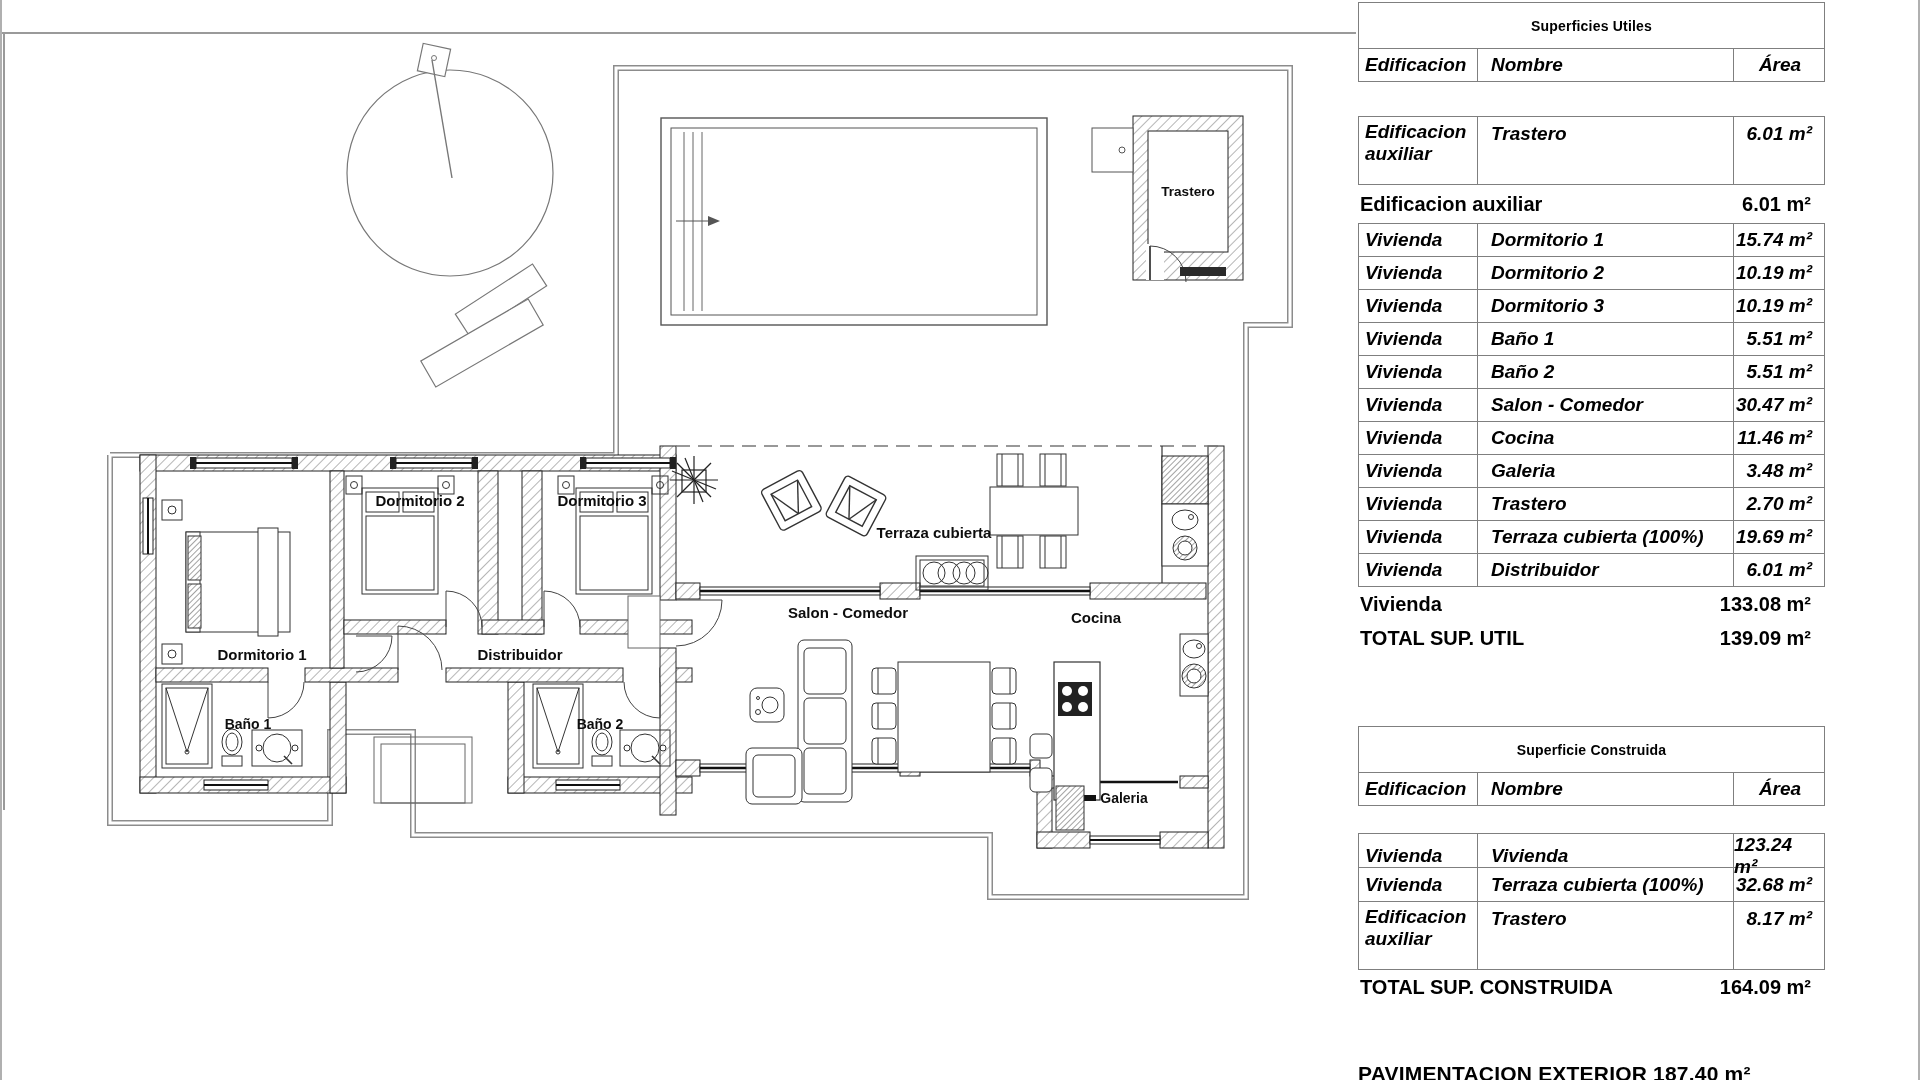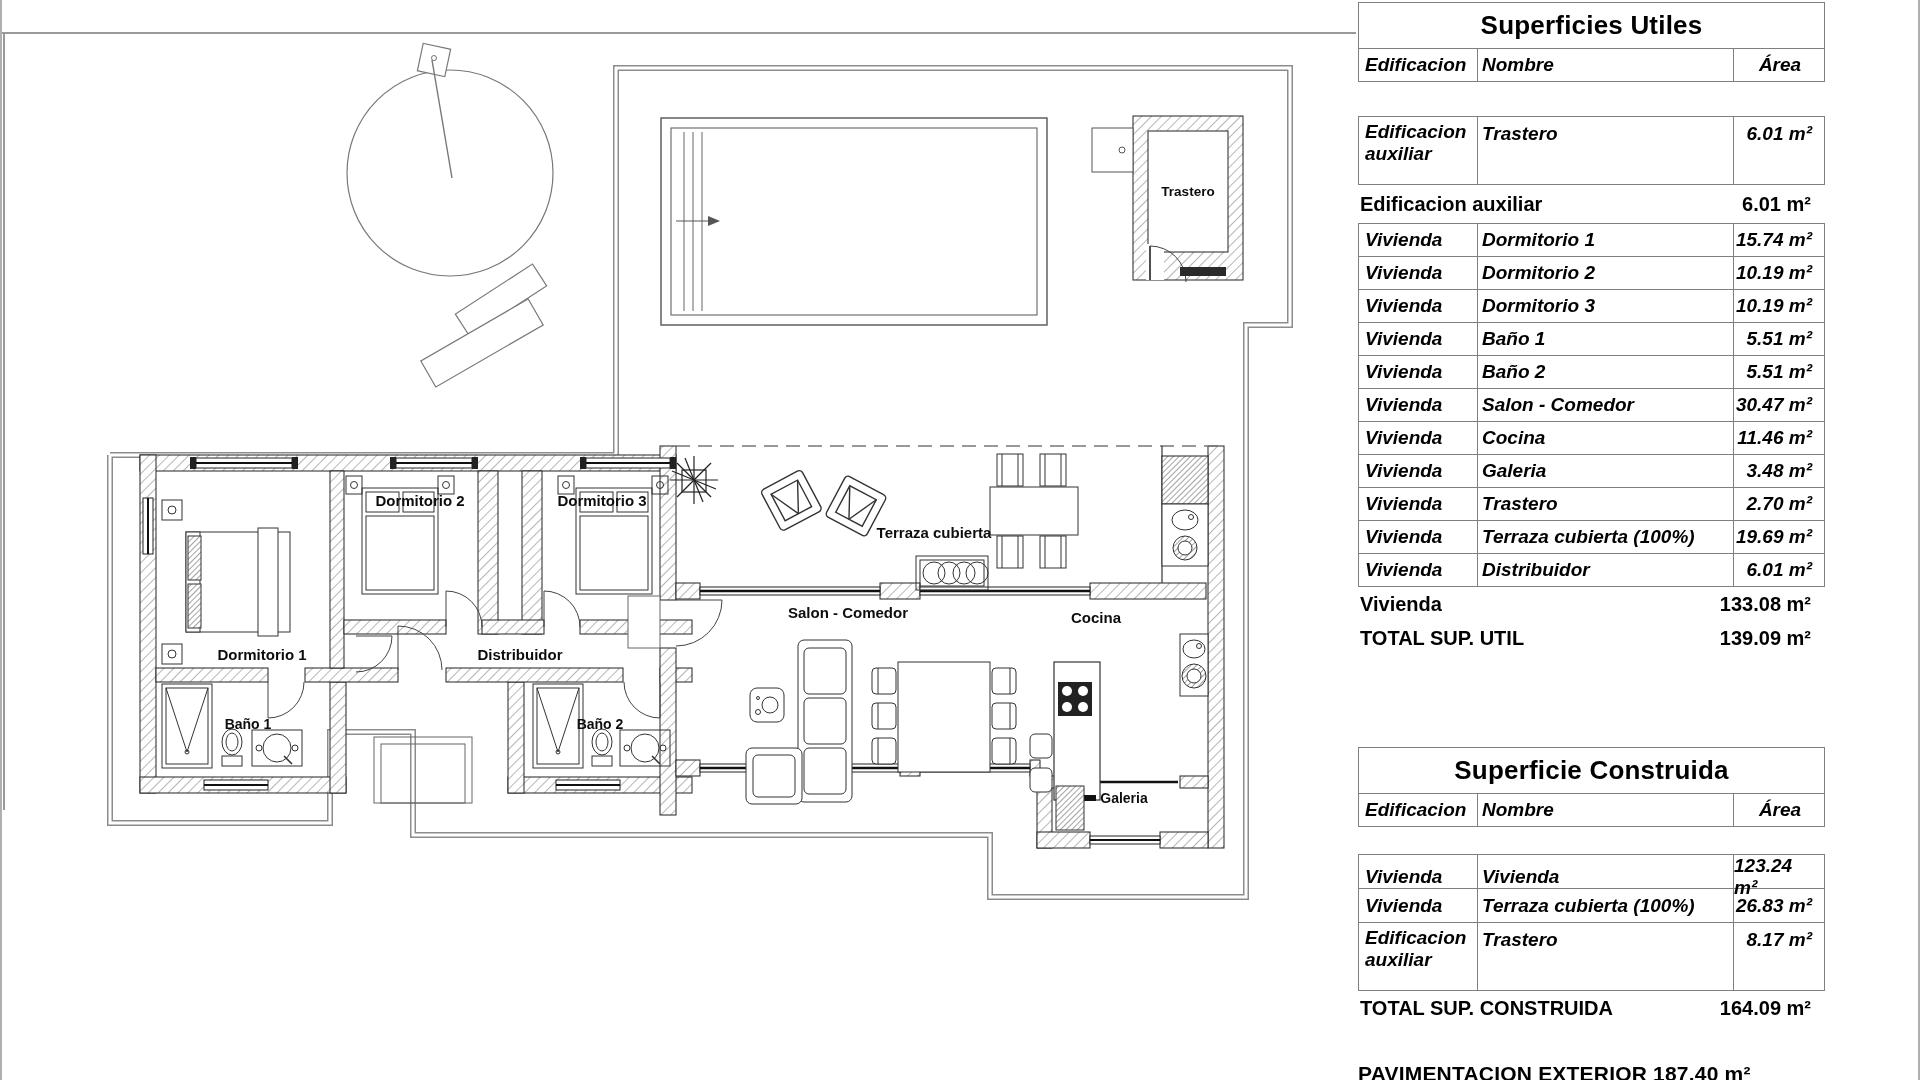--- a/index.html
+++ b/index.html
@@ -4,25 +4,25 @@
 <style>
   html,body{margin:0;padding:0;background:#fff;width:1920px;height:1080px;overflow:hidden;
     font-family:"Liberation Sans",sans-serif;color:#000;}
   #stage{position:relative;width:1920px;height:1080px;background:#fff;}
   #plan-svg{position:absolute;left:0;top:0;}
   .edge-line{position:absolute;background:#b0b0b0;}
   
   .tbl{position:absolute;left:1358px;width:467px;font-weight:bold;}
   .tblbox{border:1px solid #7f7f7f;background:#fff;}
   .t-title{height:45px;display:flex;align-items:center;justify-content:center;
-    font-size:26px;border-bottom:1px solid #7f7f7f;letter-spacing:.2px;}
+    font-size:14px;border-bottom:1px solid #7f7f7f;letter-spacing:.2px;}
   .t-cols{display:grid;grid-template-columns:118px 236px 113px;height:32px;}
   .t-cols>div{display:flex;align-items:center;font-size:19px;font-style:italic;}
   .c-edif{padding-left:6px;}
-  .c-nom{padding-left:4px;border-left:1px solid #7f7f7f;}
+  .c-nom{padding-left:13px;border-left:1px solid #7f7f7f;}
   .c-area{justify-content:center;border-left:1px solid #7f7f7f;margin-left:20px;}
   .rows .t-cols{border-top:1px solid #7f7f7f;}
   .rows .t-cols:first-child{border-top:none;}
   .t-cols.tall{height:67px;}
   .t-cols.tall .c-edif{line-height:1.15;align-items:flex-start;padding-top:4px;}
   .t-cols .c-area.val{justify-content:flex-end;padding-right:14px;}
   .sumline{display:flex;justify-content:space-between;align-items:center;
     font-size:20px;padding:0 2px;}
   .sumline .v{padding-right:12px;}
   .gap34{height:34px;}
@@ -481,40 +481,40 @@
   <div class="sumline sub34">
     <span>Vivienda</span>
     <span class="v">133.08 m²</span>
   </div>
   <div class="sumline tot34">
     <span>TOTAL SUP. UTIL</span>
     <span class="v">139.09 m²</span>
   </div>
 </div>
 
-<div class="tbl" style="top:747px">
+<div class="tbl" style="top:726px">
   <div class="tblbox">
     <div class="t-title">Superficie Construida</div>
     <div class="t-cols">
       <div class="c-edif">Edificacion</div>
       <div class="c-nom">Nombre</div>
       <div class="c-area">Área</div>
     </div>
   </div>
   <div class="gap27"></div>
   <div class="tblbox rows">
     <div class="t-cols" style="height:33px">
       <div class="c-edif">Vivienda</div>
       <div class="c-nom">Vivienda</div>
       <div class="c-area val">123.24 m²</div>
     </div>
     <div class="t-cols" style="height:33px">
       <div class="c-edif">Vivienda</div>
       <div class="c-nom">Terraza cubierta (100%)</div>
-      <div class="c-area val">26.83 m²</div>
+      <div class="c-area val">32.68 m²</div>
     </div>
     <div class="t-cols tall">
       <div class="c-edif">Edificacion auxiliar</div>
       <div class="c-nom" style="align-items:flex-start;padding-top:6px">Trastero</div>
       <div class="c-area val" style="align-items:flex-start;padding-top:6px">8.17 m²</div>
     </div>
   </div>
   <div class="sumline tot34">
     <span>TOTAL SUP. CONSTRUIDA</span>
     <span class="v">164.09 m²</span>

